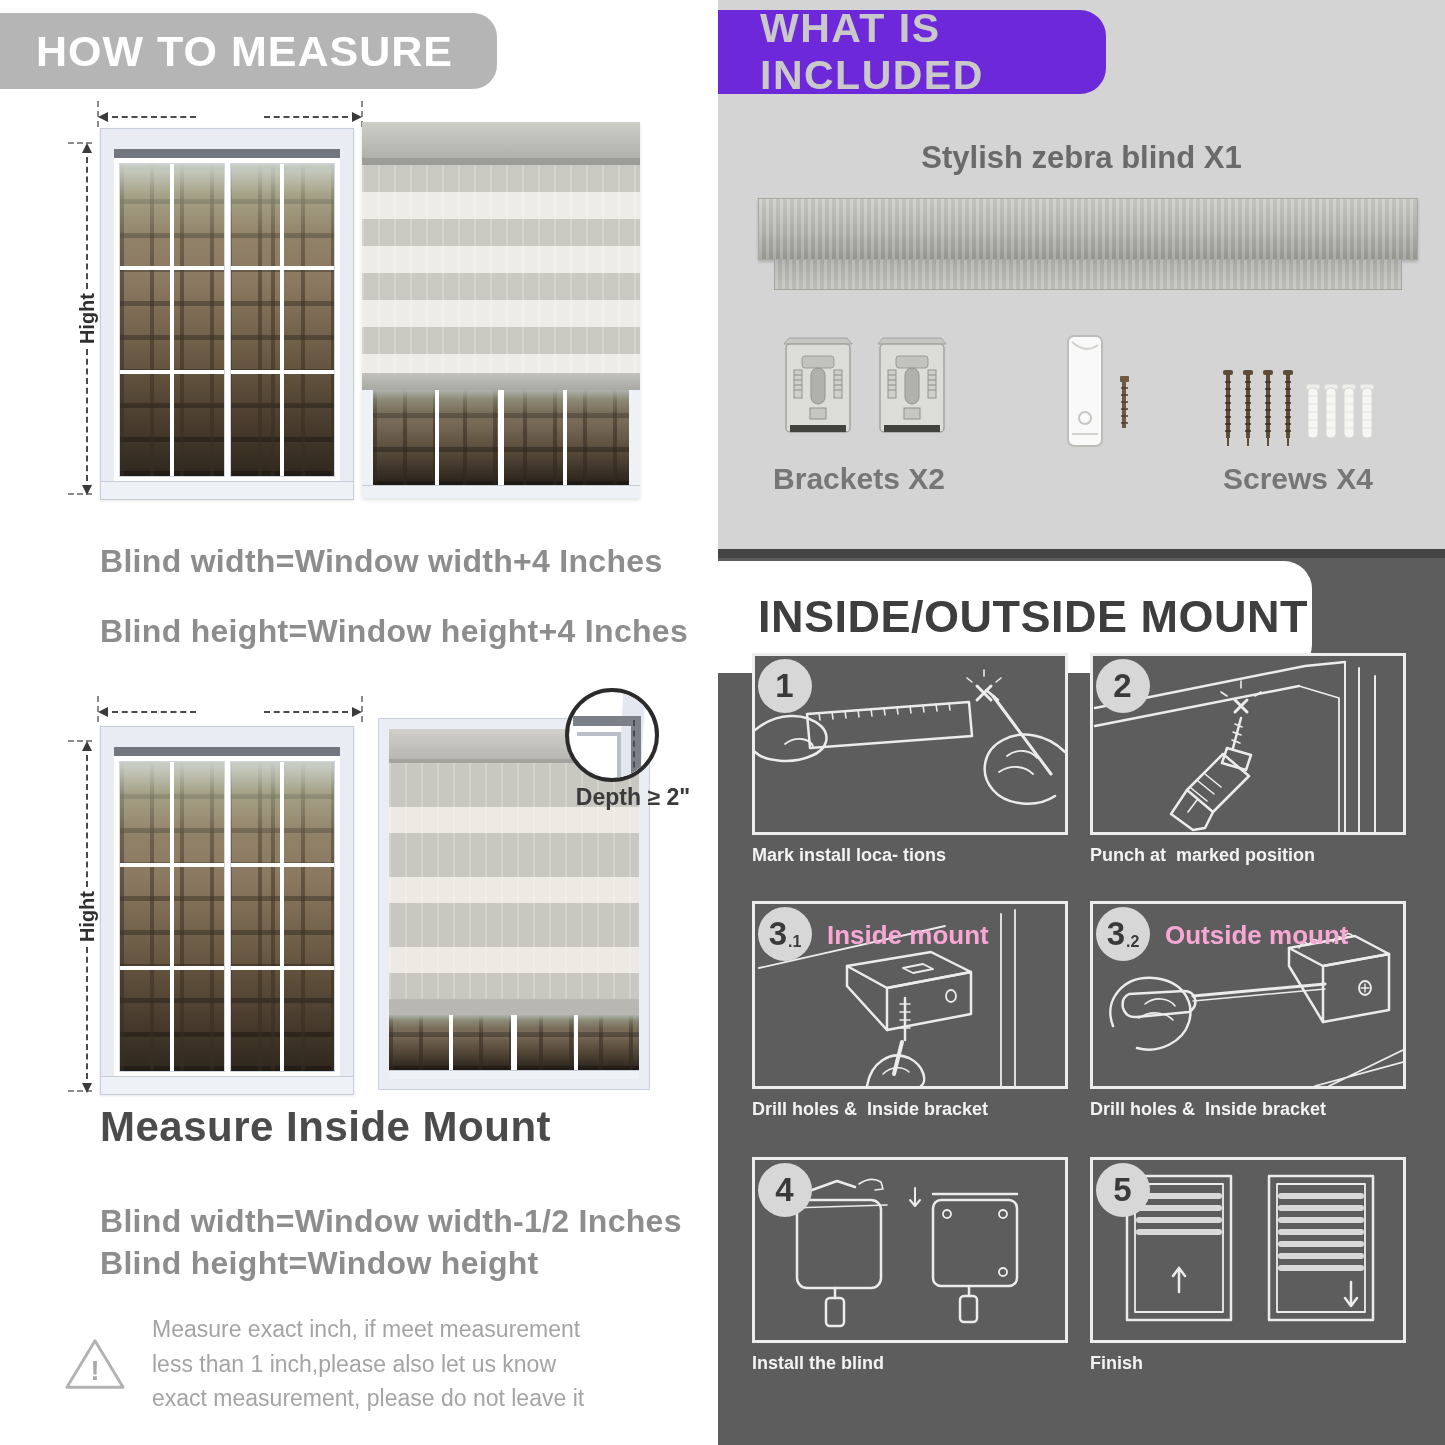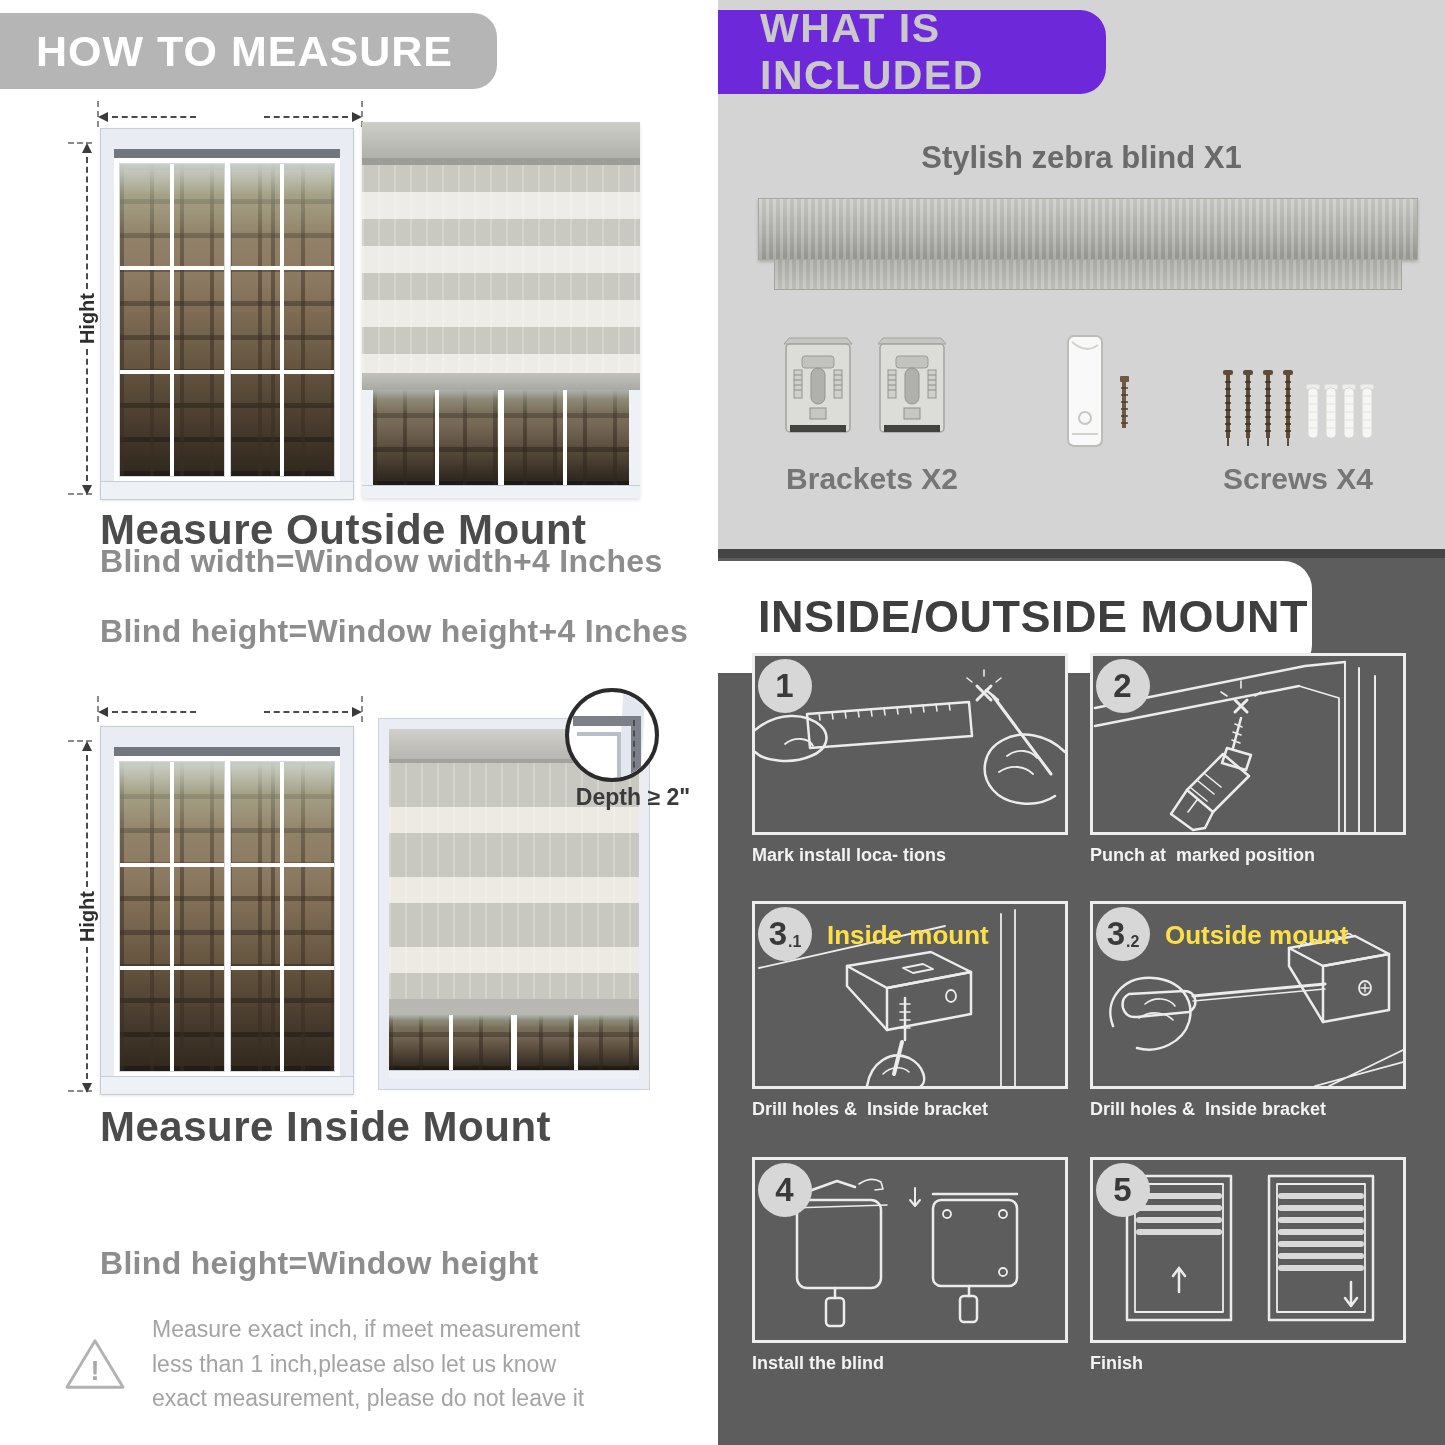--- a/index.html
+++ b/index.html
@@ -103,21 +103,21 @@
   .mount-header{position:absolute;left:0;top:12px;width:594px;height:112px;background:#fff;border-radius:0 28px 28px 0;
     display:flex;align-items:center;padding-left:40px;box-sizing:border-box;}
   .mount-header span{color:#3e3e3e;font-size:45px;font-weight:800;letter-spacing:.5px;}
 
   .step{position:absolute;width:316px;}
   .panel{position:relative;border:3px solid #ededed;background:#5d5d5d;box-sizing:border-box;overflow:hidden;}
   .illus{position:absolute;inset:0;width:100%;height:100%;}
   .badge{position:absolute;top:3px;left:3px;width:54px;height:54px;border-radius:50%;background:#d7d7d7;
     display:flex;align-items:center;justify-content:center;color:#3a3a3a;font-size:33px;font-weight:700;}
   .badge .sub{font-size:16px;font-weight:700;align-self:flex-end;margin:0 0 10px 1px;}
-  .ptitle{position:absolute;top:16px;left:72px;font-size:26px;font-weight:700;color:#fde047;}
+  .ptitle{position:absolute;top:16px;left:72px;font-size:26px;font-weight:700;color:#f9a8d4;}
   .caption{margin-top:10px;font-size:18px;font-weight:700;color:#f3f3f3;white-space:pre-wrap;}
 </style>
 </head>
 <body>
 
 <div class="page">
 
   <div class="left-header">
     <span>HOW TO MEASURE</span>
   </div>
@@ -162,21 +162,20 @@
       <div class="fabric"></div>
       <div class="rail"></div>
       <div class="lowerwin">
         <div class="photo dark"></div>
         <div class="mull-lower"></div>
         <div class="sill-b"></div>
       </div>
     </div>
   </div>
 
-  <div class="m-title" style="left:100px;top:506px;">Measure Outside Mount</div>
   <div class="m-line" style="left:100px;top:543px;">Blind width=Window width+4 Inches</div>
   <div class="m-line" style="left:100px;top:613px;">Blind height=Window height+4 Inches</div>
 
   <div class="fig" style="left:60px;top:698px;width:640px;height:402px;">
     <div class="extv" style="left:37px;top:-2px;"></div>
     <div class="extv" style="left:301px;top:-2px;"></div>
     <div class="dim-w" style="left:38px;top:4px;width:264px;">
       <i class="arr arr-l"></i>
       <i class="dash"></i>
       <span class="dimlbl">Width</span>
@@ -224,20 +223,21 @@
     <div class="magnifier">
       <div class="mg-band"></div>
       <div class="mg-corner-outer"></div>
       <div class="mg-corner-inner"></div>
       <div class="mg-dash"></div>
     </div>
     <div class="depth">Depth ≥ 2"</div>
   </div>
 
   <div class="m-title" style="left:100px;top:1103px;">Measure Inside Mount</div>
+  <div class="m-line" style="left:100px;top:1203px;">Blind width=Window width-1/2 Inches</div>
   <div class="m-line" style="left:100px;top:1245px;">Blind height=Window height</div>
 
   <div class="warning">
     <svg width="62" height="58" viewBox="0 0 64 58">
       <path d="M32,5 L61,53 L3,53 Z" fill="none" stroke="#b2b2b2" stroke-width="3" stroke-linejoin="round"></path>
       <text x="32" y="45" text-anchor="middle" font-size="28" font-weight="bold" fill="#a8a8a8">!</text>
     </svg>
     <div class="warn-text">Measure exact inch, if meet measurement less than 1 inch,please also let us know exact measurement, please do not leave it</div>
   </div>
 
@@ -288,21 +288,21 @@
       <g id="anc">
         <rect x="88" y="16" width="14" height="6" rx="2" fill="#ededea" stroke="#d5d5d1"></rect>
         <rect x="90" y="20" width="10" height="50" rx="4" fill="#f6f6f4" stroke="#d5d5d1"></rect>
         <path d="M90,28 h10 M90,36 h10 M90,44 h10 M90,52 h10 M90,60 h10" stroke="#e2e2de" stroke-width="1.2"></path>
       </g>
       <use href="#anc" x="18"></use>
         <use href="#anc" x="36"></use>
         <use href="#anc" x="54"></use>
     </svg>
 
-    <div class="inc-item-label" style="left:44px;width:220px;">Brackets X2</div>
+    <div class="inc-item-label" style="left:31px;width:220px;">Brackets X2</div>
     <div class="inc-item-label" style="left:470px;width:220px;">Screws X4</div>
   </div>
 
   <div class="mount">
     <div class="mount-topstrip"></div>
     <div class="mount-header">
       <span>INSIDE/OUTSIDE MOUNT</span>
     </div>
 
     <div class="step" style="left:34px;top:104px;">

